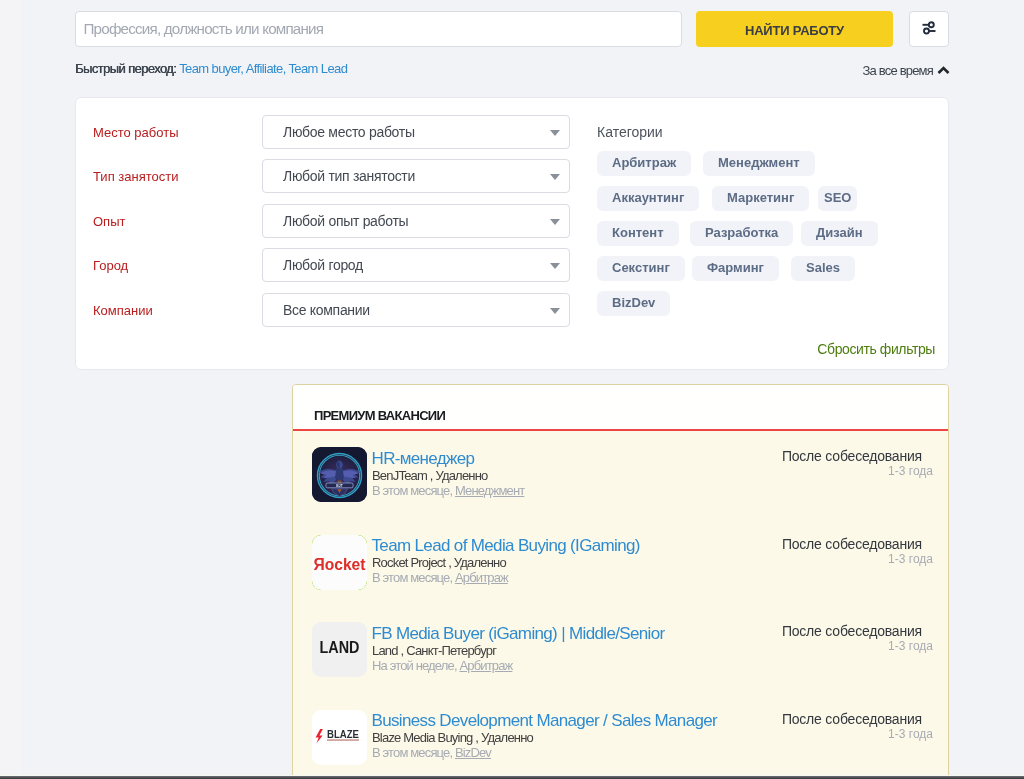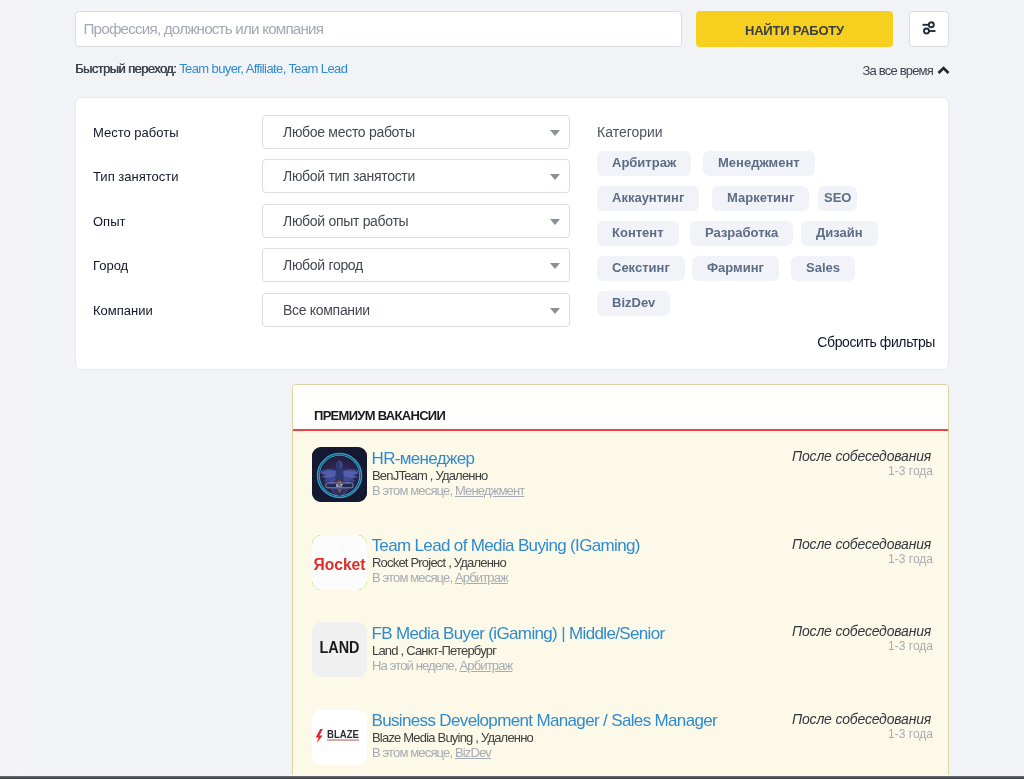--- a/index.html
+++ b/index.html
@@ -11,37 +11,37 @@
 .search { left:75px; top:11px; width:607px; height:36px; background:#fff; border:1px solid #d9dce2; border-radius:4px; }
 .search .ph { position:absolute; left:7.5px; top:8px; font-size:15.2px; letter-spacing:-0.8px; color:#a3a8b2; }
 .btn-find { left:696px; top:11px; width:197px; height:36px; background:#f7cf1e; border-radius:4px; text-align:center; line-height:39px; font-size:13px; font-weight:bold; letter-spacing:-0.2px; color:#3a3d44; }
 .btn-gear { left:909px; top:11px; width:40px; height:36px; background:#fff; border:1px solid #d9dce2; border-radius:4px; }
 
 .quick { left:75px; top:61px; font-size:13px; letter-spacing:-0.6px; color:#3c434c; }
 .quick a { color:#2e8bd0; text-decoration:none; }
 .period { top:63px; left:857px; width:76px; font-size:13px; letter-spacing:-0.8px; color:#3c434c; text-align:right; }
 
 .fcard { left:75px; top:97px; width:874px; height:273px; background:#fff; border:1px solid #e7e9ee; border-radius:6px; }
-.flabel { left:93px; width:160px; font-size:13px; color:#0f172a; }
+.flabel { left:93px; width:160px; font-size:13px; color:#b91c1c; }
 .fsel { left:262px; width:308px; height:34px; background:#fff; border:1px solid #d9dce2; border-radius:4px; font-size:14px; letter-spacing:-0.3px; color:#434952; line-height:32px; padding-left:20px; }
 .fsel:after { content:""; position:absolute; right:9px; top:14px; width:0; height:0; border-left:5.5px solid transparent; border-right:5.5px solid transparent; border-top:6px solid #8a9099; }
 .cat-title { left:597px; top:124px; font-size:14px; color:#4c535d; }
 .chip { height:24.5px; background:#f1f3f8; border-radius:6px; font-size:13px; font-weight:bold; color:#5d6c85; line-height:24.5px; padding:0 15px; }
-.reset { top:334px; left:700px; width:235px; text-align:right; font-size:14px; letter-spacing:-0.4px; color:#0f172a; }
+.reset { top:341px; left:700px; width:235px; text-align:right; font-size:14px; letter-spacing:-0.4px; color:#4d7c0f; }
 
 .pcard { left:292px; top:384px; width:657px; height:400px; background:#fdf9e9; border:1px solid #ddd3a0; border-radius:4px; overflow:hidden; }
 .phead { position:absolute; left:0; top:0; width:100%; height:46px; background:#fffffe; border-bottom:2px solid #ef4444; }
 .phead span { position:absolute; left:21px; top:23px; font-size:13px; font-weight:bold; letter-spacing:-0.7px; color:#191b1f; }
 .prow { position:absolute; left:0; width:100%; height:88px; }
 .plogo { position:absolute; left:19px; top:0px; width:55px; height:55px; border-radius:9px; overflow:hidden; }
 .ptitle { position:absolute; left:78.5px; top:1.5px; font-size:17px; letter-spacing:-0.65px; color:#2e8bd0; white-space:nowrap; }
 .pcompany { position:absolute; left:79px; top:20.5px; font-size:13px; letter-spacing:-0.8px; color:#404040; white-space:nowrap; }
 .pmeta { position:absolute; left:79px; top:35.5px; font-size:13px; letter-spacing:-0.85px; color:#a6abb3; white-space:nowrap; }
 .pmeta a { color:#a6abb3; text-decoration:underline; }
-.pright1 { position:absolute; right:17px; top:1px; font-size:14px; letter-spacing:-0.2px; color:#33383f;font-style:italic; }
+.pright1 { position:absolute; right:26px; top:1px; font-size:14px; letter-spacing:-0.2px; color:#33383f; }
 .pright2 { position:absolute; right:15px; top:17px; font-size:12px; color:#a6abb3; }
 .footerbar { left:0; top:776.2px; width:1024px; height:2.8px; background:linear-gradient(#6f7175,#323539); }
 .footline { left:0; top:775px; width:1024px; height:1.2px; background:#f8f8f2; }
 </style>
 </head>
 <body>
 <div class="abs leftstrip"></div>
 
 <div class="abs search">
     <span class="ph">Профессия, должность или компания</span>

